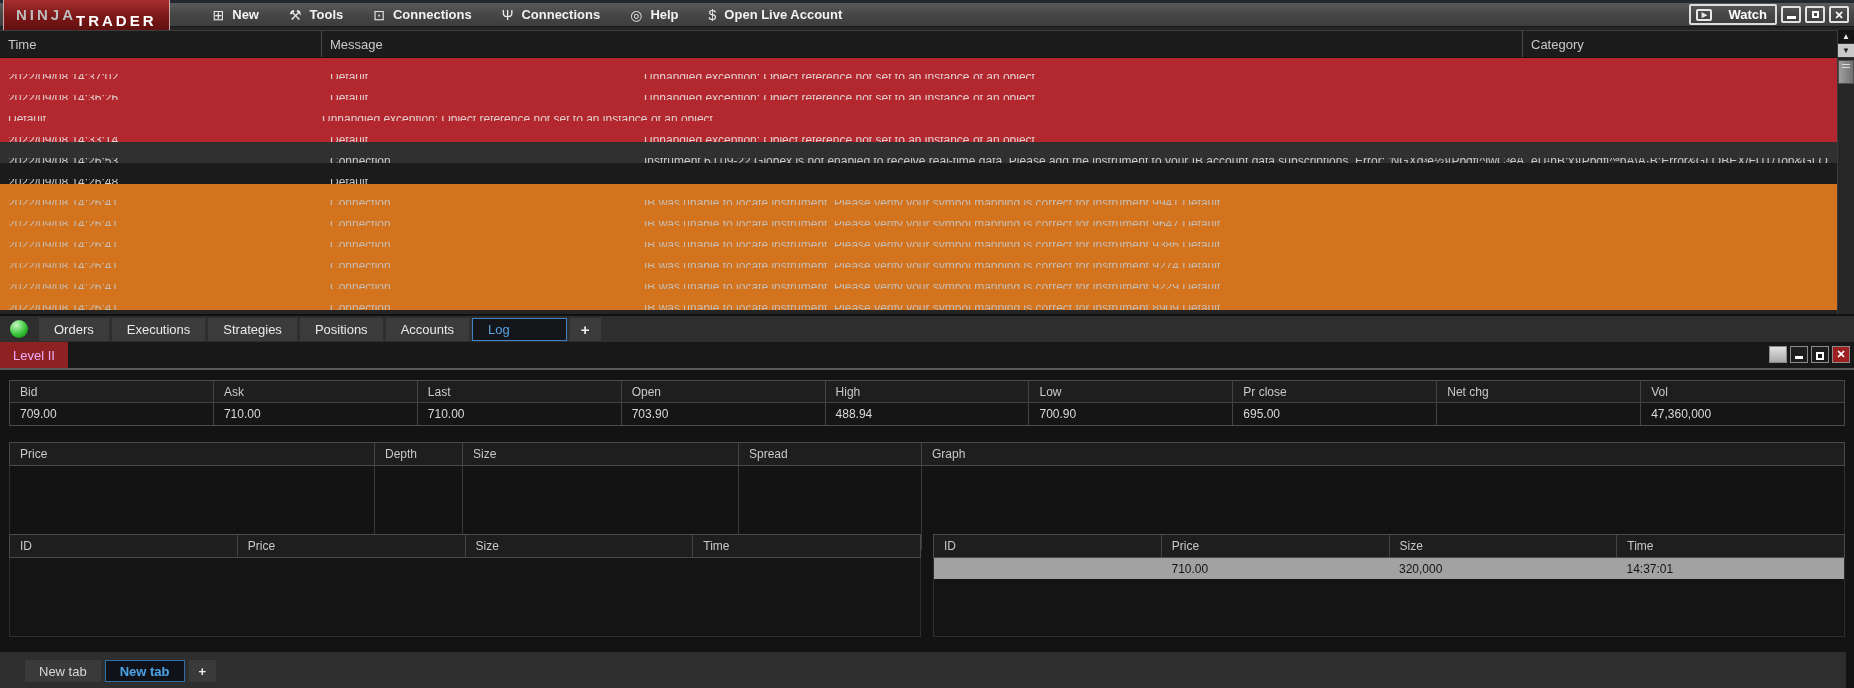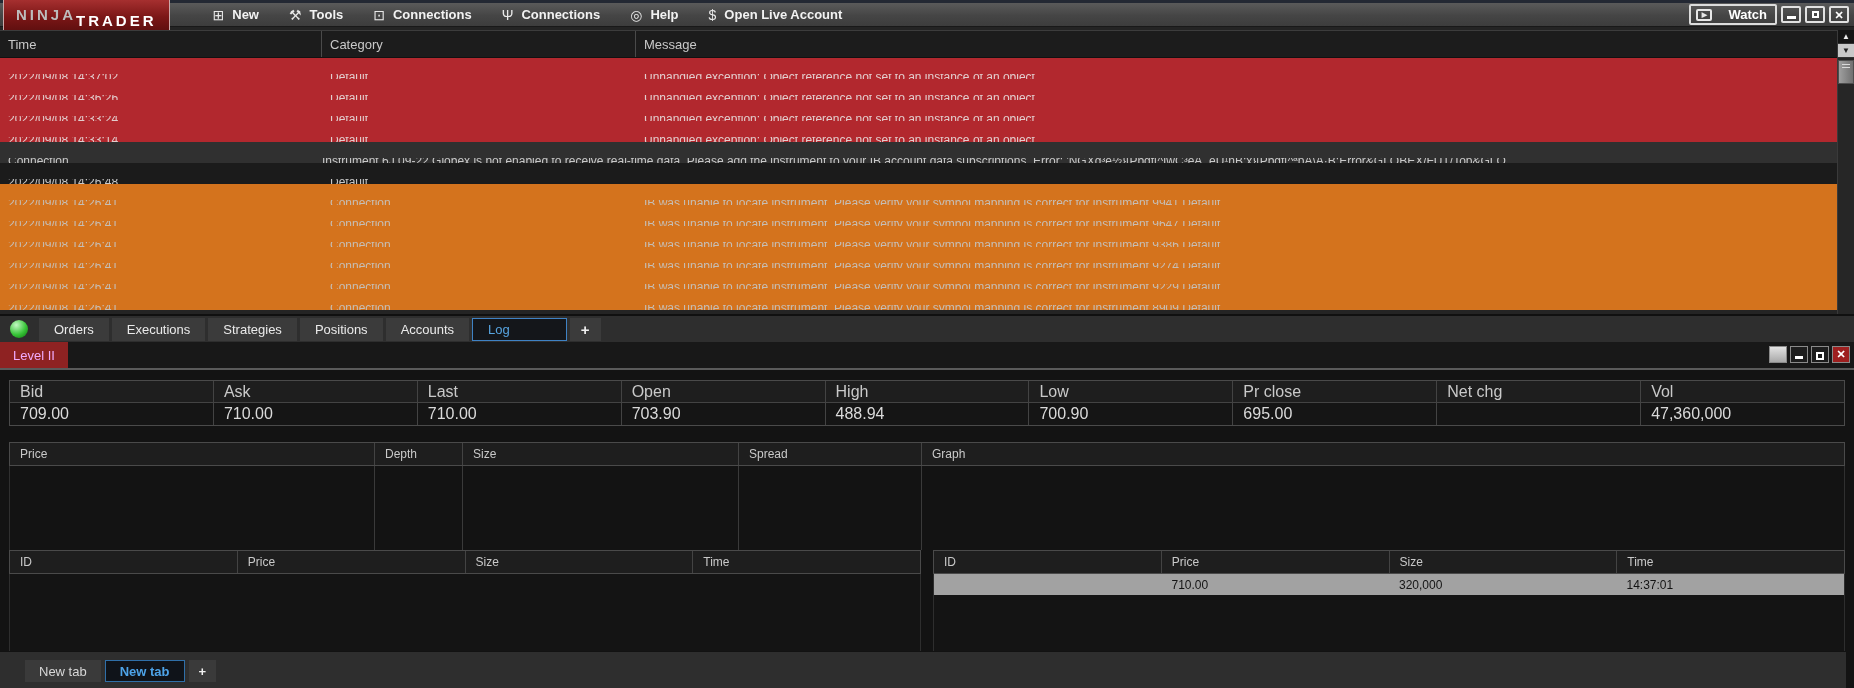--- a/index.html
+++ b/index.html
@@ -76,39 +76,39 @@
   .l2btn .sq { width:8px; height:8px; border:2px solid #fff; margin-bottom:2px; }
   .l2btn.close { background:#9e1f1f; color:#fff; font-size:11px; font-weight:bold;
                  align-items:center; line-height:1; }
 
   
   .lvl2-content { position:absolute; top:368px; left:0; right:0; height:320px; background:#131313;
                   border-top:2px solid #5a5a5a; }
   .quote-table { position:absolute; top:10px; left:9px; right:9px; border:1px solid #4a4a4a; }
   .qrow { display:flex; }
   .qcell { flex:1; height:22px; display:flex; align-items:center; padding-left:10px;
-           font-size:16px; border-right:1px solid #434343; white-space:nowrap; overflow:hidden; }
+           font-size:12px; border-right:1px solid #434343; white-space:nowrap; overflow:hidden; }
   .qcell:last-child { border-right:none; }
   .qrow.header .qcell { background:#1e1e1e; color:#c9c9c9; border-bottom:1px solid #434343; }
   .qrow.values .qcell { background:#151515; color:#dadada; }
 
   .ladder { position:absolute; top:72px; left:9px; right:9px; }
   .ladder-header { display:flex; border:1px solid #4a4a4a; }
   .lcell { height:22px; background:#1e1e1e; color:#c9c9c9; font-size:12px; display:flex;
            align-items:center; padding-left:10px; border-right:1px solid #434343; flex:none; }
   .lcell:nth-child(1) { width:365px; } .lcell:nth-child(2) { width:88px; }
   .lcell:nth-child(3) { width:276px; } .lcell:nth-child(4) { width:183px; }
   .lcell:nth-child(5) { flex:1; border-right:none; }
   .ladder-body { display:flex; height:84px; border-left:1px solid #303030; border-right:1px solid #303030; }
   .lbcell { border-right:1px solid #3a3a3a; background:#131313; flex:none; }
   .lbcell:nth-child(1) { width:365px; } .lbcell:nth-child(2) { width:88px; }
   .lbcell:nth-child(3) { width:276px; } .lbcell:nth-child(4) { width:183px; }
   .lbcell:nth-child(5) { flex:1; border-right:none; }
 
-  .tns { position:absolute; top:180px; left:9px; right:9px; display:flex; gap:12px; }
+  .tns { position:absolute; top:164px; left:9px; right:9px; display:flex; gap:12px; }
   .tns-table { flex:1; min-width:0; }
   .tns-header { display:flex; border:1px solid #4a4a4a; }
   .thcell { flex:1; height:22px; background:#1e1e1e; color:#c9c9c9; font-size:12px; display:flex;
             align-items:center; padding-left:10px; border-right:1px solid #434343; }
   .thcell:last-child { border-right:none; }
   .tns-body { height:79px; background:#141414; border:1px solid #2e2e2e; border-top:none; }
   .tns-row { display:flex; height:21px; font-size:12px; }
   .tns-row.highlight { background:#a2a2a2; color:#141414; }
   .tns-row .tcell { flex:1; display:flex; align-items:center; padding-left:10px; white-space:nowrap; overflow:hidden; }
 
@@ -170,45 +170,45 @@
           <span class="sq"></span>
         </div>
       <div class="winbtn">
           <span>✕</span>
         </div>
     </div>
   </div>
 
   <div class="log-header">
     <div class="col w-time">Time</div>
+    <div class="col w-msg">Message</div>
     <div class="col w-cat">Category</div>
-    <div class="col w-msg">Message</div>
   </div>
   <div class="log-rows">
       <div class="log-row error">
         <div class="cell w-time">2022/09/08 14:37:02</div>
         <div class="cell w-cat">Default</div>
         <div class="cell w-msg">Unhandled exception: Object reference not set to an instance of an object.</div>
       </div>
       <div class="log-row error">
         <div class="cell w-time">2022/09/08 14:36:26</div>
         <div class="cell w-cat">Default</div>
         <div class="cell w-msg">Unhandled exception: Object reference not set to an instance of an object.</div>
       </div>
       <div class="log-row error">
-        <div class="cell w-time">2022/09/08 14:33:24</div>
         <div class="cell w-cat">Default</div>
         <div class="cell w-msg">Unhandled exception: Object reference not set to an instance of an object.</div>
       </div>
       <div class="log-row error">
         <div class="cell w-time">2022/09/08 14:33:14</div>
         <div class="cell w-cat">Default</div>
         <div class="cell w-msg">Unhandled exception: Object reference not set to an instance of an object.</div>
       </div>
       <div class="log-row notice">
+        <div class="cell w-time">2022/09/08 14:26:53</div>
         <div class="cell w-cat">Connection</div>
         <div class="cell w-msg">Instrument 6J 09-22 Globex is not enabled to receive real-time data. Please add the instrument to your IB account data subscriptions. Error: 'NGXg³ê½}[Pbgf[^ÍwÇ³êÃ¯èÜ¹ñB:x}[Pbgf[^ªpÅ\Å·B:Error&amp;GLOBEX/FUT/Top&amp;GLO</div>
       </div>
       <div class="log-row info">
         <div class="cell w-time">2022/09/08 14:26:48</div>
         <div class="cell w-cat">Default</div>
       </div>
       <div class="log-row warning">
         <div class="cell w-time">2022/09/08 14:26:41</div>
         <div class="cell w-cat">Connection</div>

